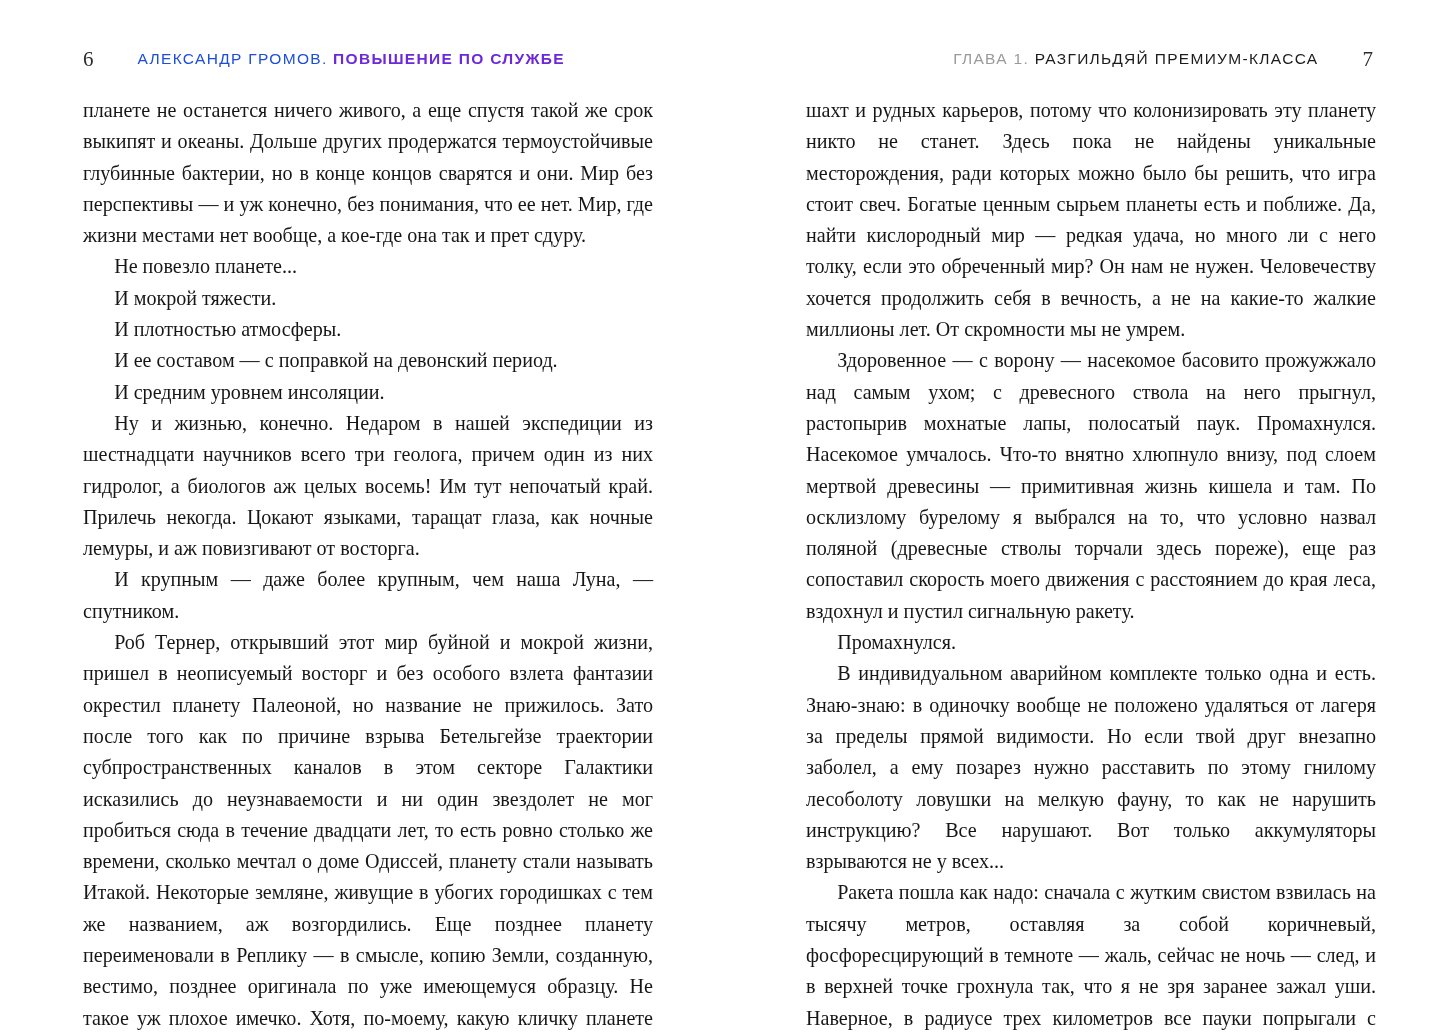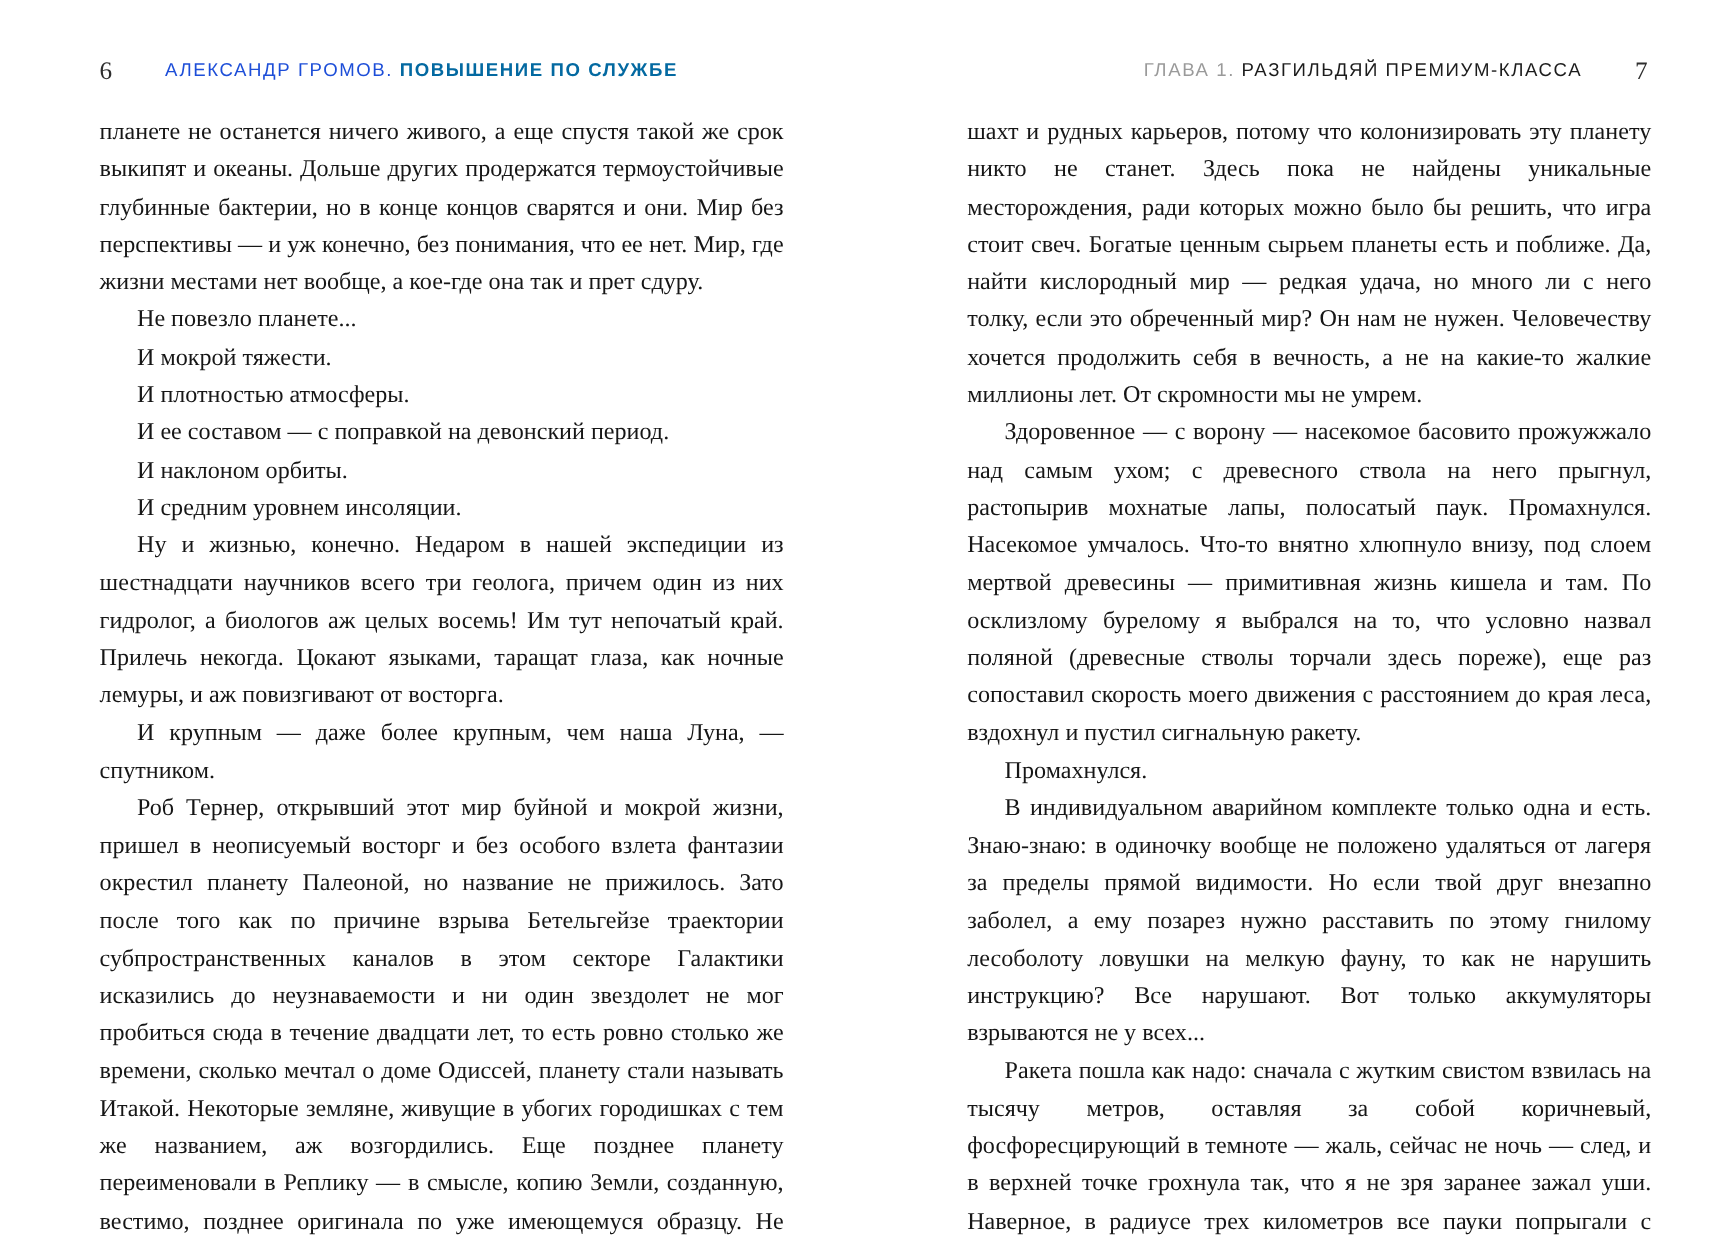--- a/index.html
+++ b/index.html
@@ -37,21 +37,21 @@
     font-family: "Liberation Serif", "DejaVu Serif", serif;
     font-size: 21px;
     color: #2e2e2e;
     letter-spacing: 0;
     line-height: 1;
   }
   .runhead-left .folio  { margin-right: 44px; }
   .runhead-right .folio { margin-left: 44px; }
 
   .rh-author  { color: #1d4ed8; font-weight: 400; }
-  .rh-title   { color: #0369a1; font-weight: 700; margin-left: 0.36em; }
+  .rh-title   { color: #6d28d9; font-weight: 700; margin-left: 0.36em; }
   .rh-chapter { color: #9a9a9a; font-weight: 400; }
   .rh-chaptitle { color: #1c1c1c; font-weight: 400; margin-left: 0.36em; }
 
   
   .col {
     position: absolute;
     top: 95px;
     width: 570px;
     color: #161616;
     font-size: 20.1px;
@@ -82,21 +82,20 @@
     <span class="rh-author">АЛЕКСАНДР ГРОМОВ.</span>
     <span class="rh-title">ПОВЫШЕНИЕ ПО СЛУЖБЕ</span>
   </div>
 
   <div class="col col-left">
     <p class="noindent">планете не останется ничего живого, а еще спустя такой же срок выкипят и океаны. Дольше других продержатся термоустойчивые глубинные бактерии, но в конце концов сварятся и они. Мир без перспективы — и уж конечно, без понимания, что ее нет. Мир, где жизни местами нет вообще, а кое-где она так и прет сдуру.</p>
     <p>Не повезло планете...</p>
     <p>И мокрой тяжести.</p>
     <p>И плотностью атмосферы.</p>
     <p>И ее составом — с поправкой на девонский период.</p>
-    <p>И наклоном орбиты.</p>
     <p>И средним уровнем инсоляции.</p>
     <p>Ну и жизнью, конечно. Недаром в нашей экспедиции из шестнадцати научников всего три геолога, причем один из них гидролог, а биологов аж целых восемь! Им тут непочатый край. Прилечь некогда. Цокают языками, таращат глаза, как ночные лемуры, и аж повизгивают от восторга.</p>
     <p>И крупным — даже более крупным, чем наша Луна, — спутником.</p>
     <p>Роб Тернер, открывший этот мир буйной и мокрой жизни, пришел в неописуемый восторг и без особого взлета фантазии окрестил планету Палеоной, но название не прижилось. Зато после того как по причине взрыва Бетельгейзе траектории субпространственных каналов в этом секторе Галактики исказились до неузнаваемости и ни один звездолет не мог пробиться сюда в течение двадцати лет, то есть ровно столько же времени, сколько мечтал о доме Одиссей, планету стали называть Итакой. Некоторые земляне, живущие в убогих городишках с тем же названием, аж возгордились. Еще позднее планету переименовали в Реплику — в смысле, копию Земли, созданную, вестимо, позднее оригинала по уже имеющемуся образцу. Не такое уж плохое имечко. Хотя, по-моему, какую кличку планете ни дай, лучше или хуже она от того не станет.</p>
 
   </div>
 
   <div class="runhead runhead-right">
     <span class="rh-chapter">ГЛАВА 1.</span>
     <span class="rh-chaptitle">РАЗГИЛЬДЯЙ ПРЕМИУМ-КЛАССА</span>

